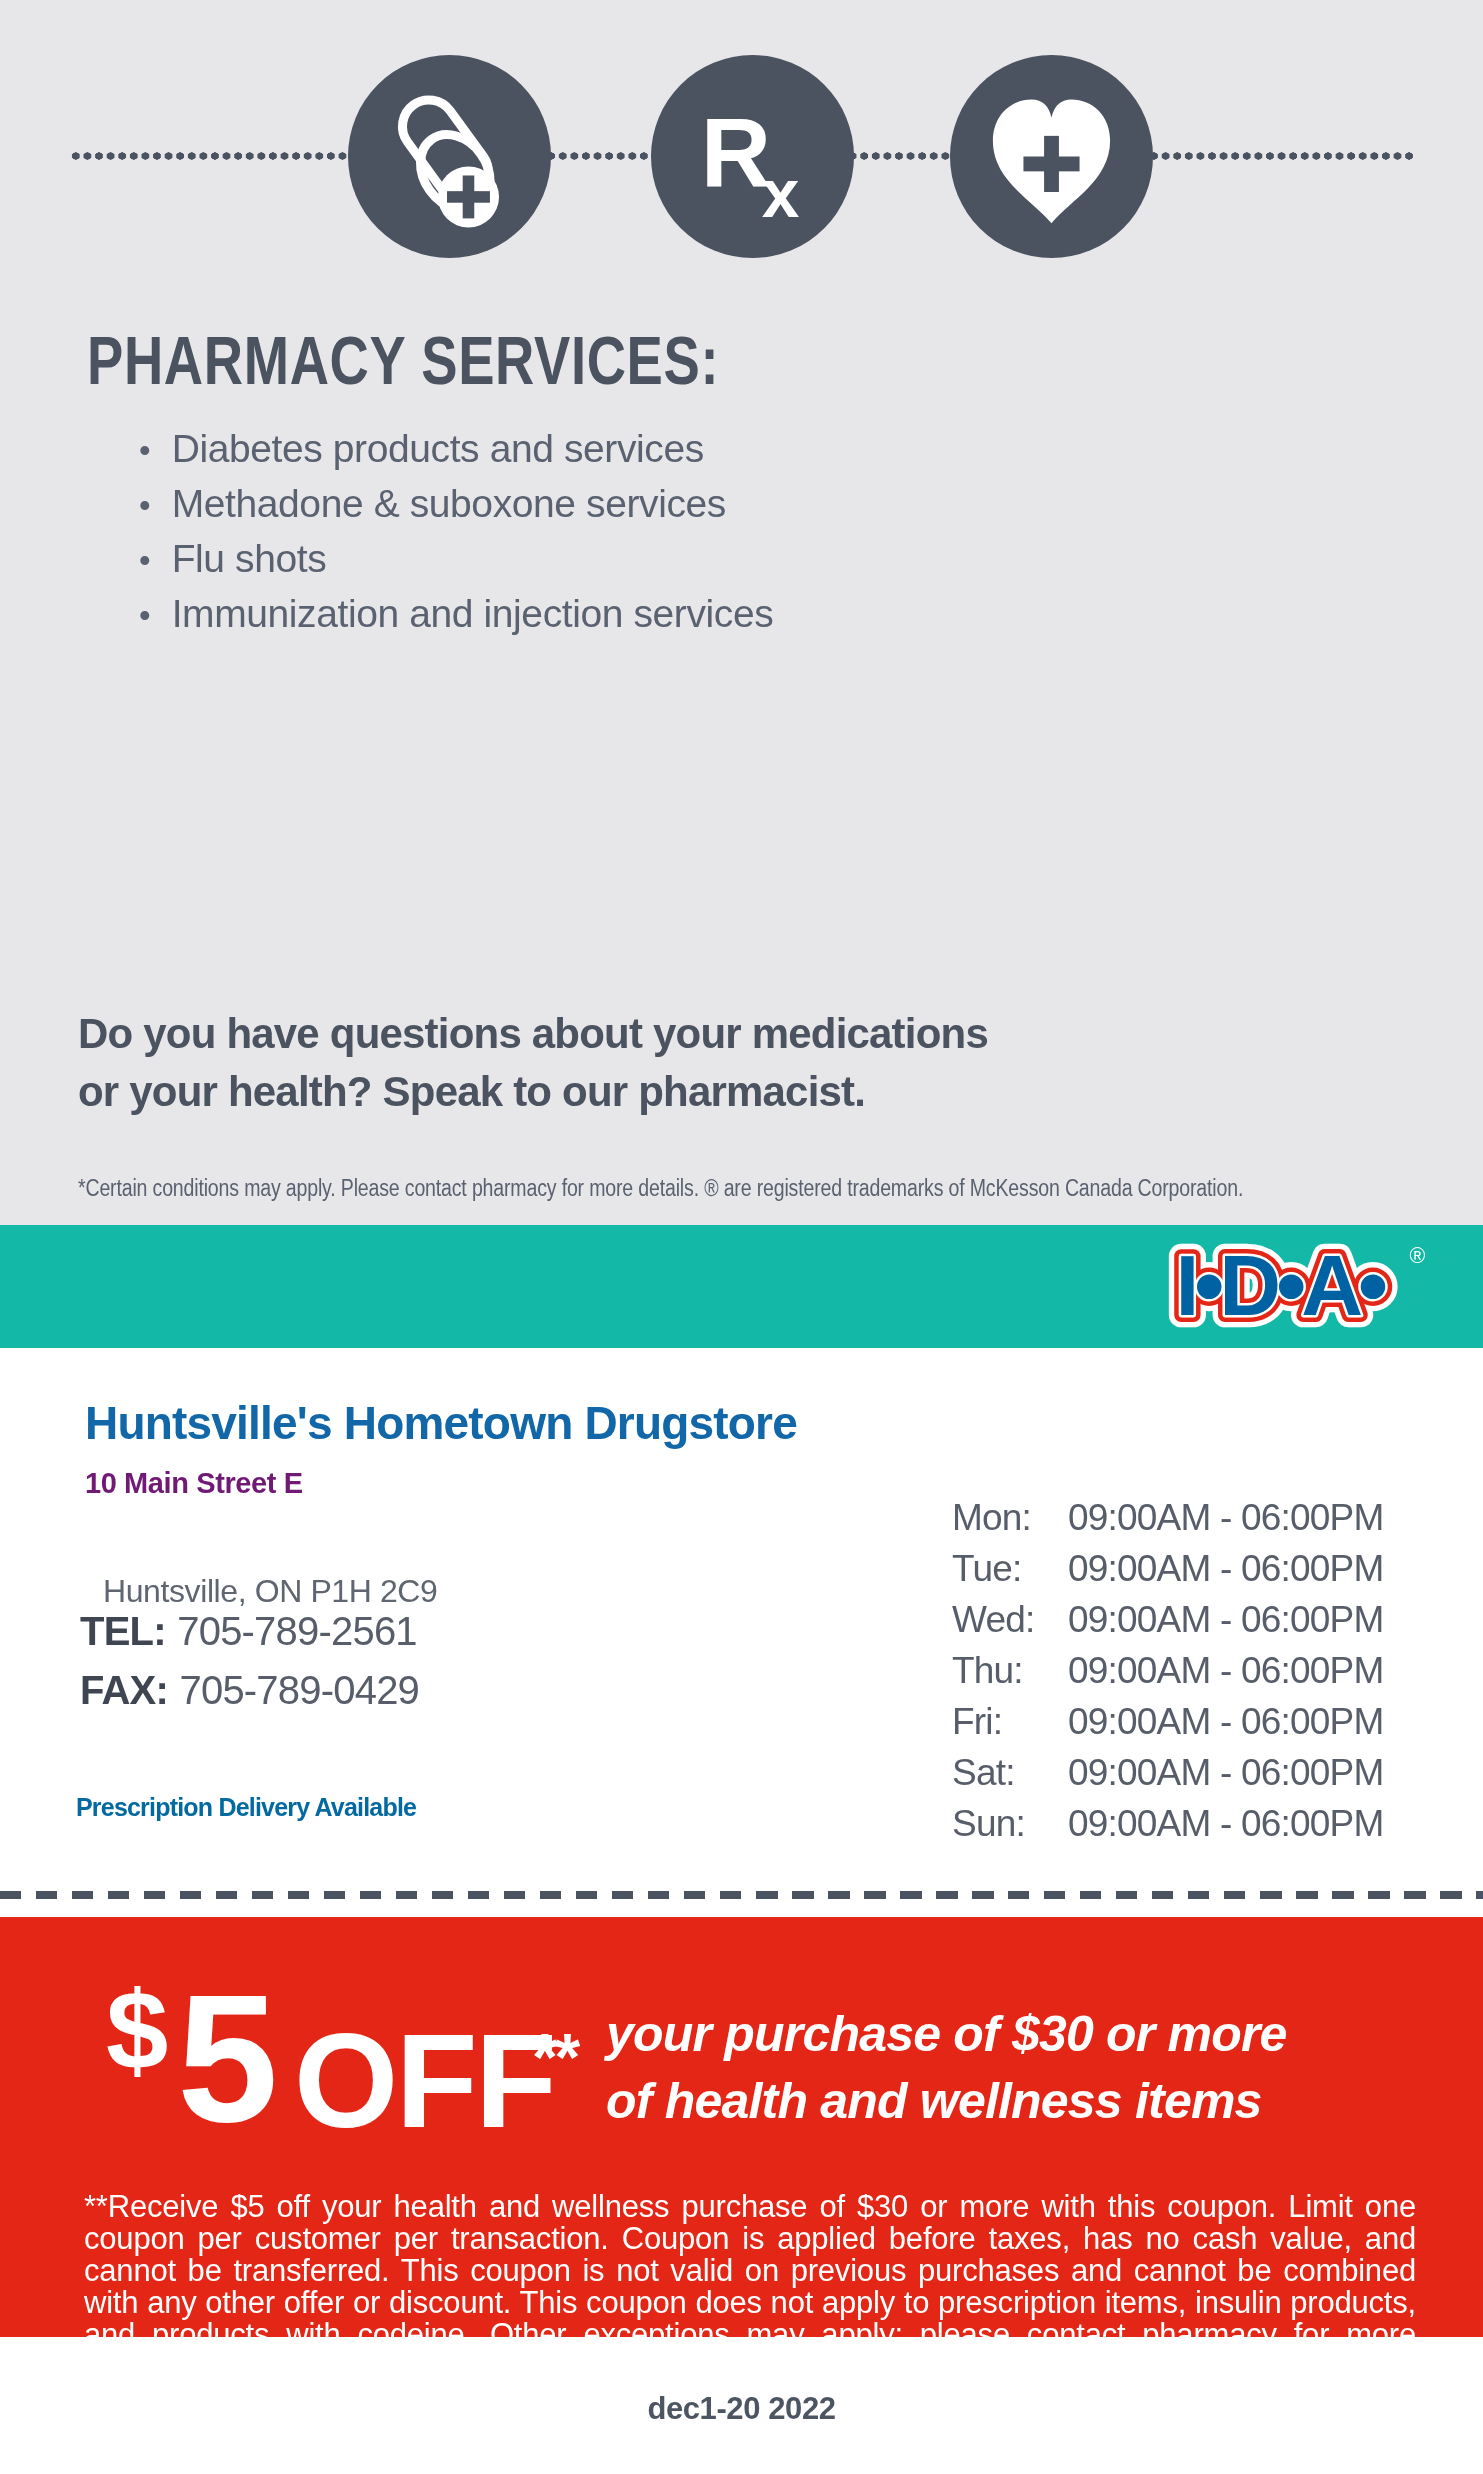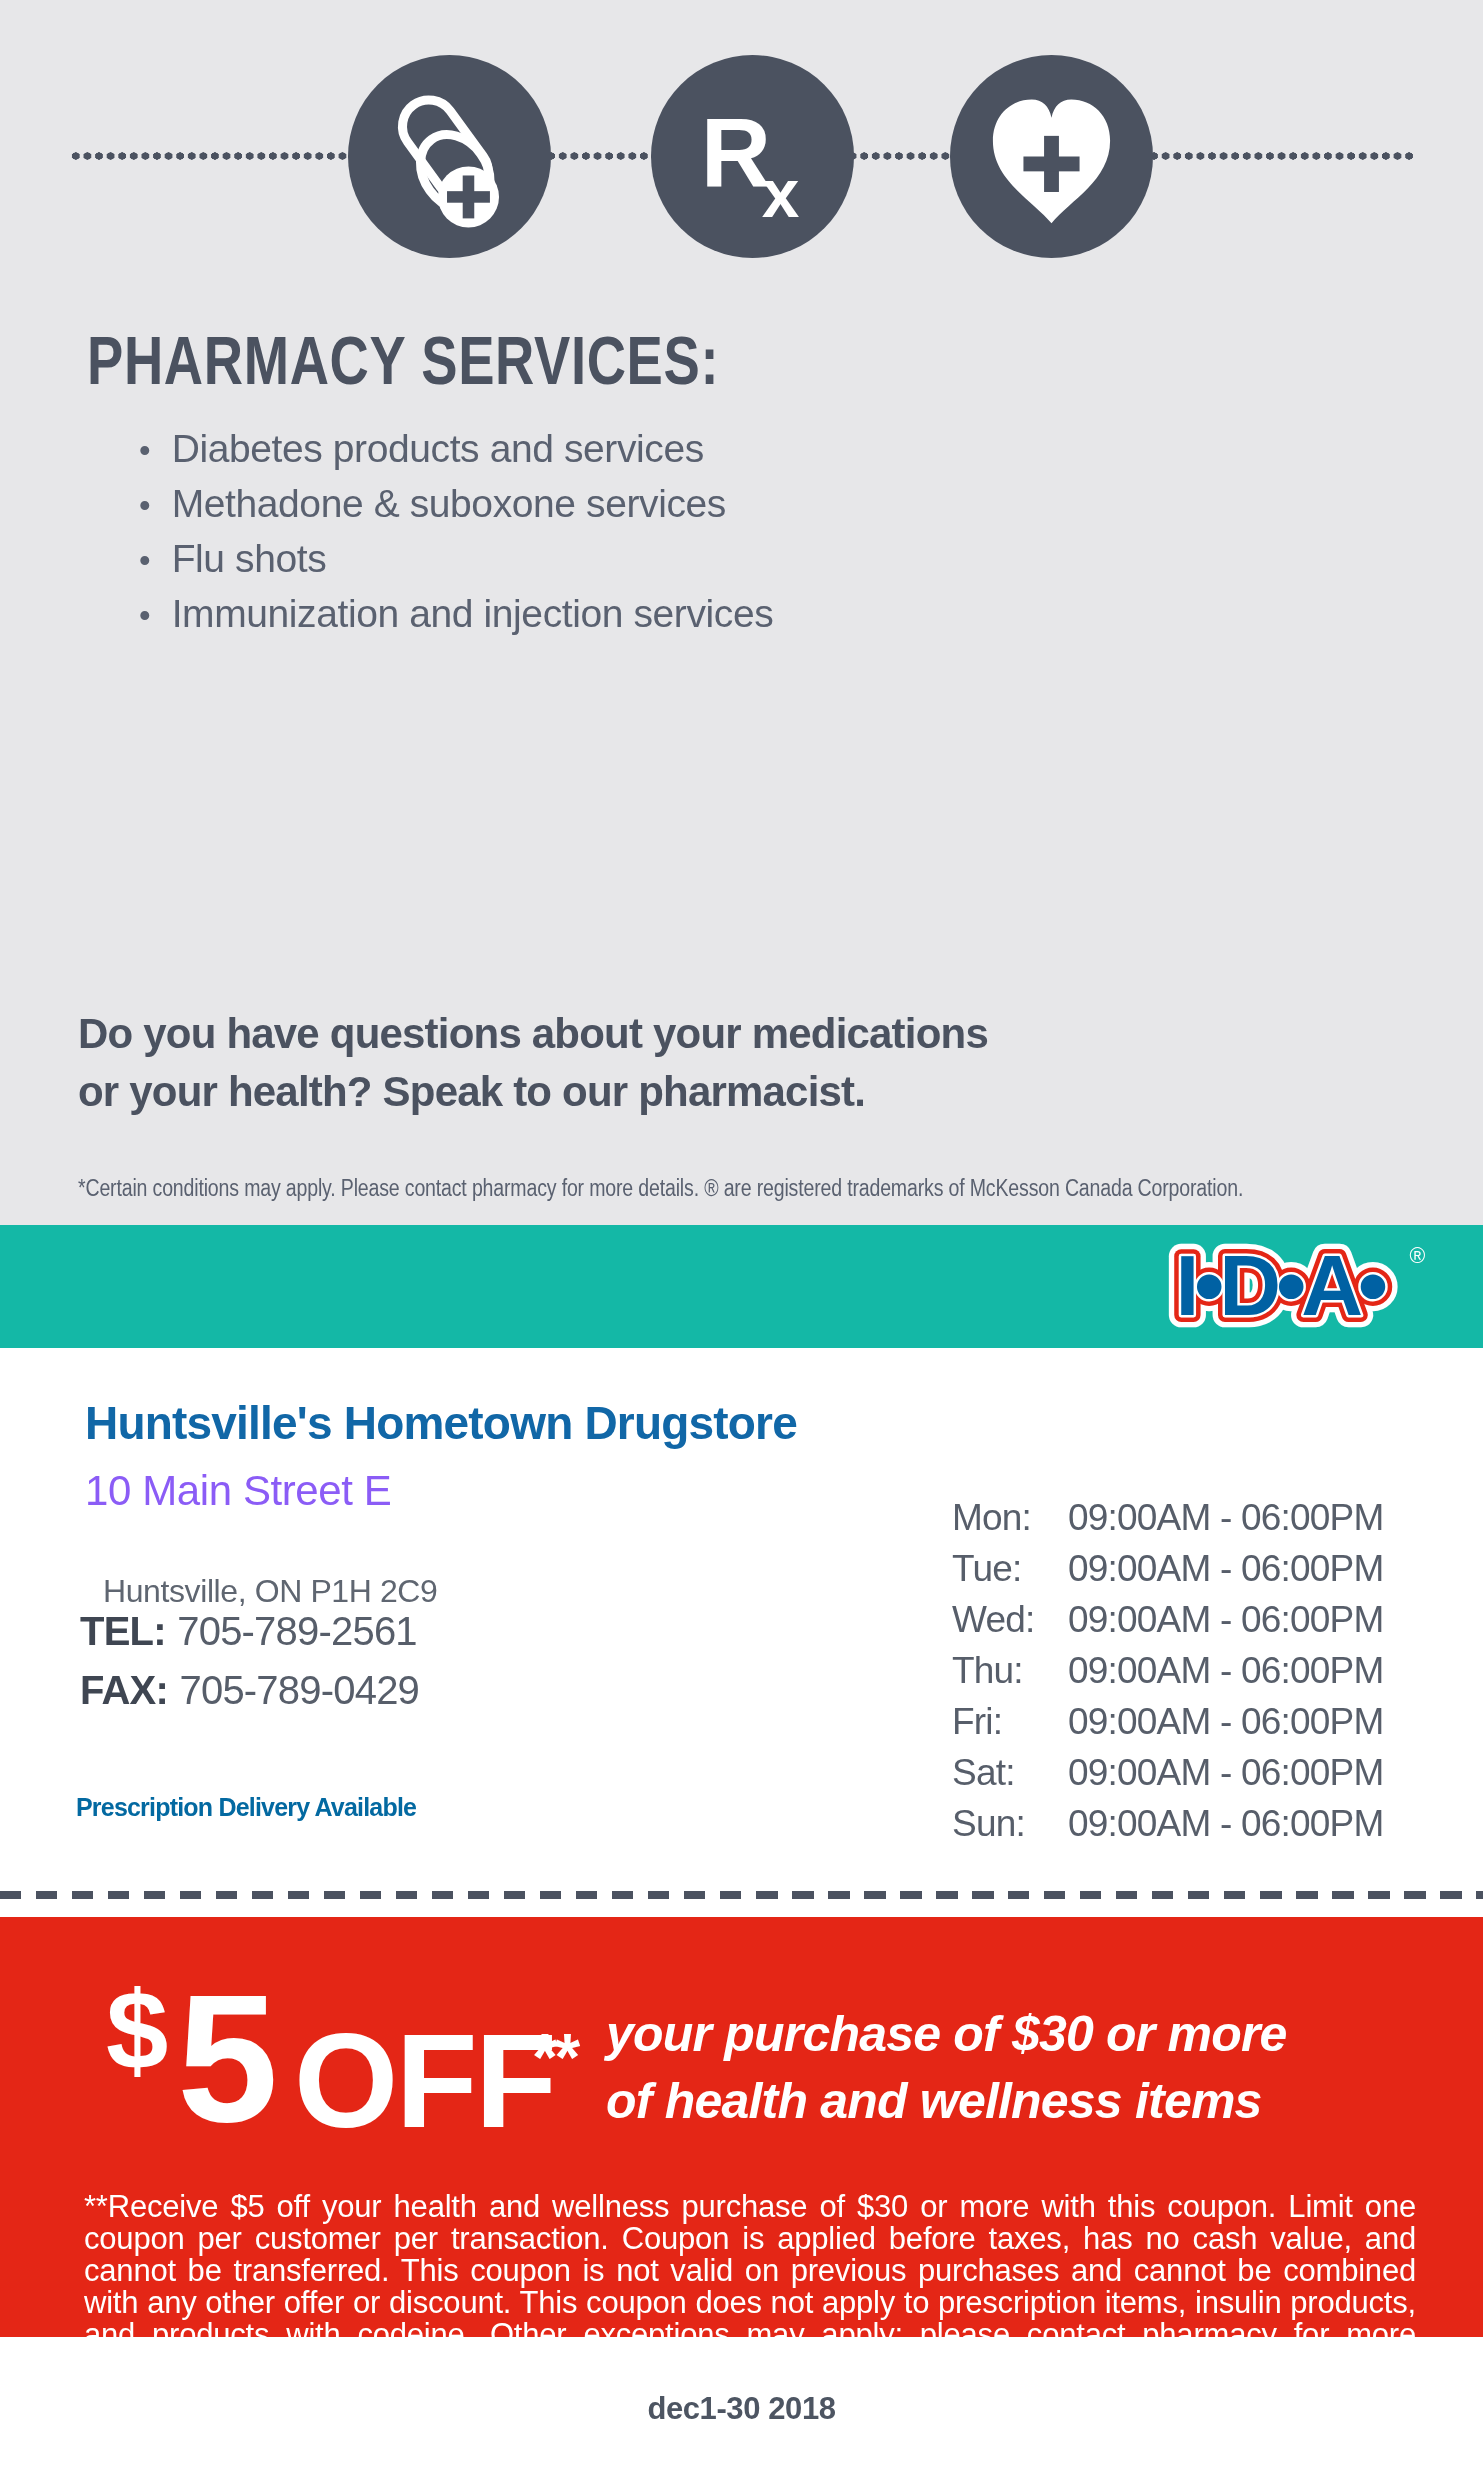--- a/index.html
+++ b/index.html
@@ -36,21 +36,21 @@
     letter-spacing:-0.2px;transform:scaleX(0.85);transform-origin:left top;white-space:nowrap;
   }
   
   .blue-bar{position:absolute;left:0;top:1225px;width:100%;height:123px;background:#14b8a6;}
   .ida-logo{position:absolute;right:55px;top:-10px;width:281px;height:140px;}
   
   .store-name{
     position:absolute;left:85px;top:1396px;font-size:46px;font-weight:bold;
     letter-spacing:-0.8px;color:#1167a7;white-space:nowrap;
   }
-  .addr1{position:absolute;left:85px;top:1467px;font-size:42px;letter-spacing:-0.4px;color:#8b5cf6;white-space:nowrap;}
+  .addr1{position:absolute;left:85px;top:1467px;font-size:29px;letter-spacing:-0.4px;color:#701a75;white-space:nowrap;font-weight:bold;}
   .addr2{position:absolute;left:85px;top:1573px;font-size:32px;letter-spacing:-0.4px;color:#5f6671;white-space:nowrap;margin-left:18px;}
   .phone{position:absolute;left:80px;font-size:40px;letter-spacing:-0.8px;white-space:nowrap;color:#575e6a;}
   .tel{top:1609px;} .fax{top:1668px;}
   .phone .plabel{font-weight:bold;color:#3f4652;margin-right:11.6px;}
   .delivery-note{
     position:absolute;left:76px;top:1793px;font-size:25px;font-weight:bold;
     letter-spacing:-0.8px;color:#0369a1;white-space:nowrap;
   }
   .hours{position:absolute;left:952px;top:1492px;font-size:37px;line-height:51px;
     letter-spacing:-0.8px;color:#575e6a;}
@@ -215,16 +215,16 @@
       <span class="off">OFF</span>
       <span class="stars">**</span>
     </div>
     <div class="coupon-headline">
       <div>your purchase of $30 or more</div>
       <div>of health and wellness items</div>
     </div>
     <div class="coupon-fineprint">**Receive $5 off your health and wellness purchase of $30 or more with this coupon. Limit one coupon per customer per transaction. Coupon is applied before taxes, has no cash value, and cannot be transferred. This coupon is not valid on previous purchases and cannot be combined with any other offer or discount. This coupon does not apply to prescription items, insulin products, and products with codeine. Other exceptions may apply; please contact pharmacy for more details.</div>
   </section>
 
-  <div class="validity2">dec1-30 2018</div>
+  <div class="validity2">dec1-20 2022</div>
 
 </div>
 
 
 </body></html>

